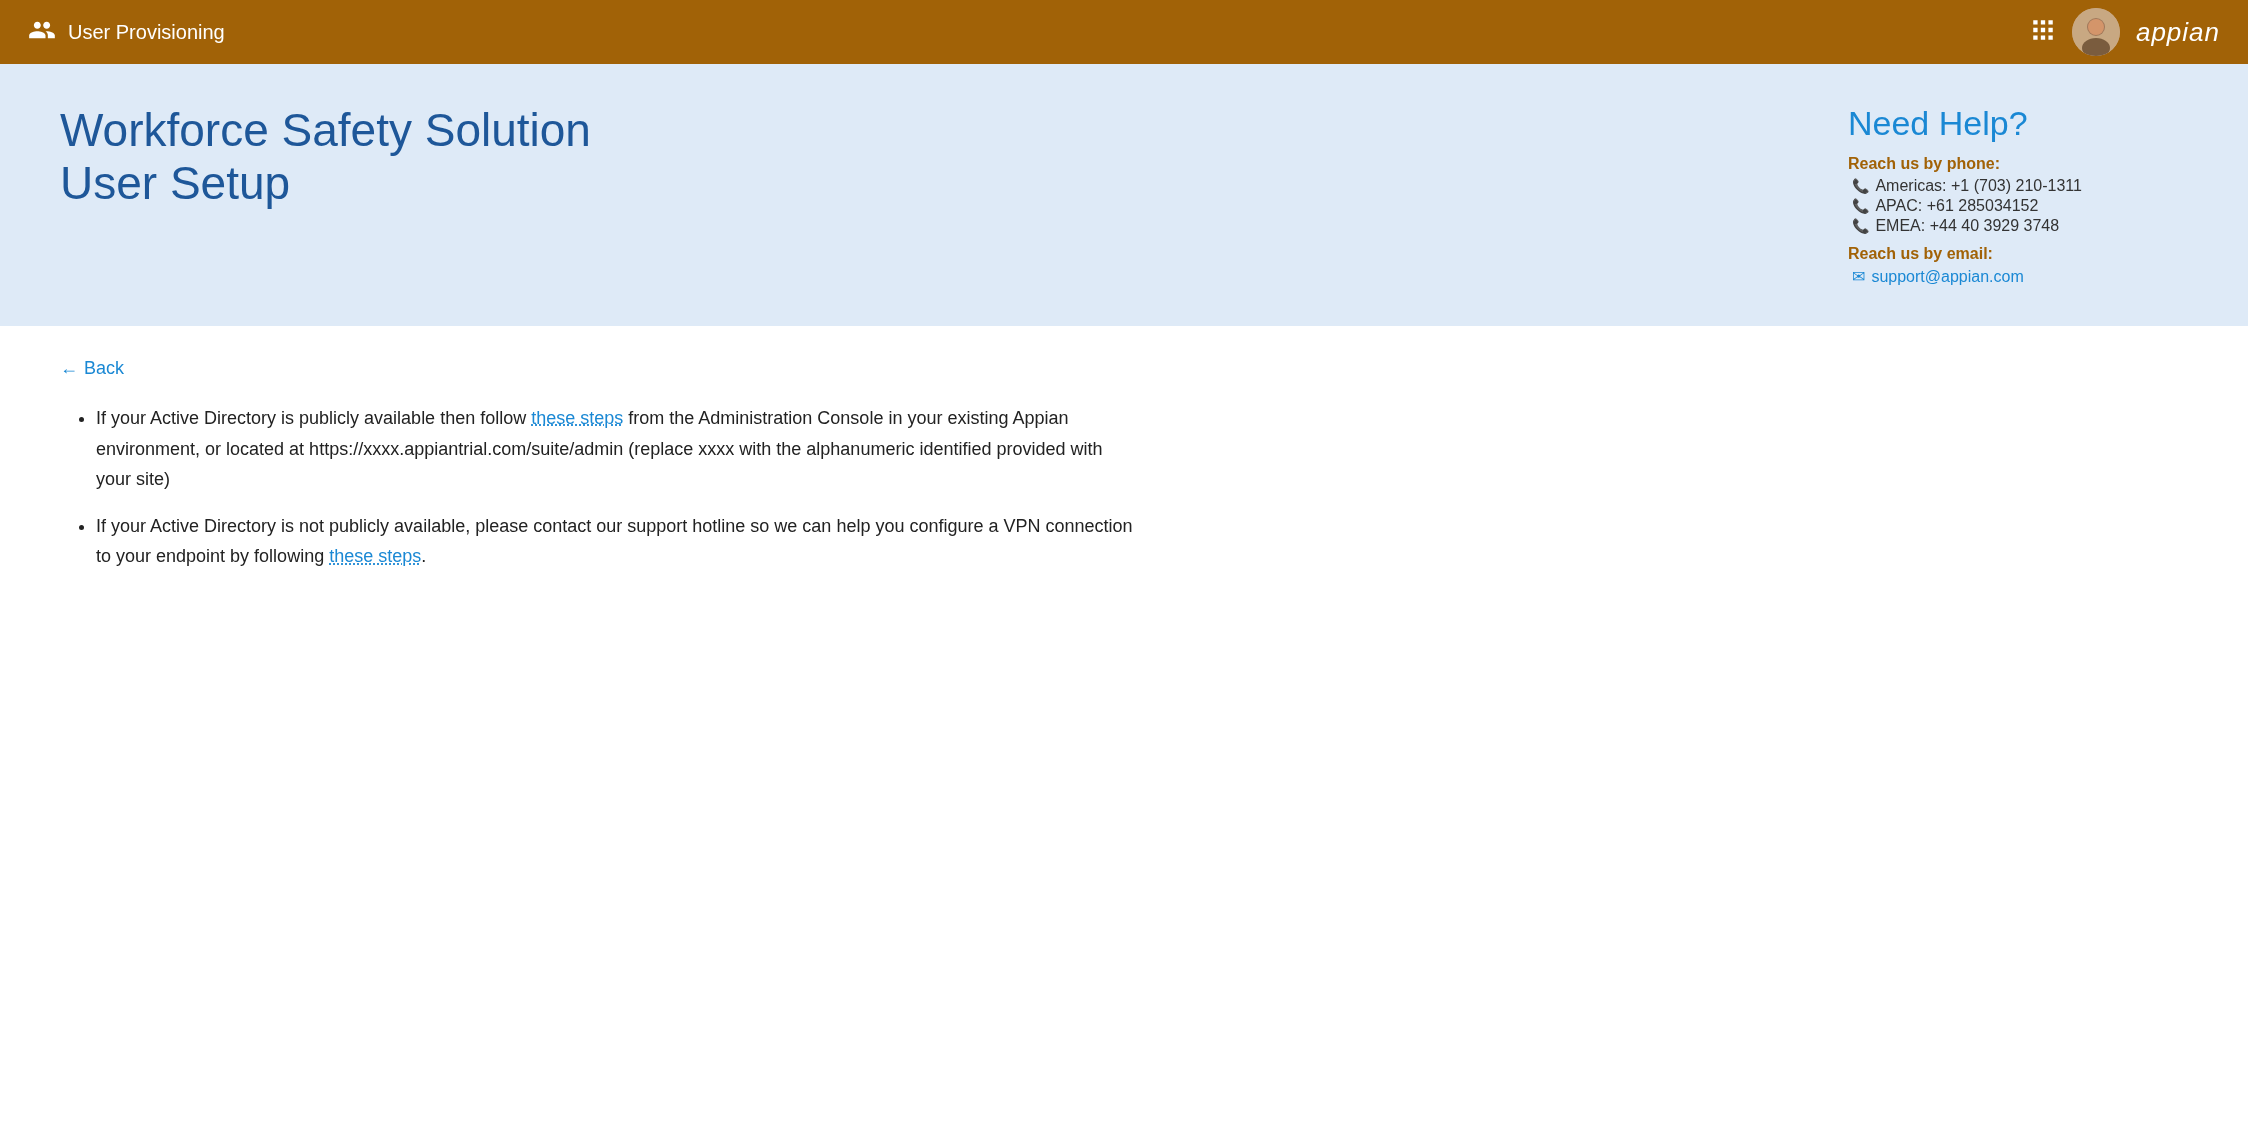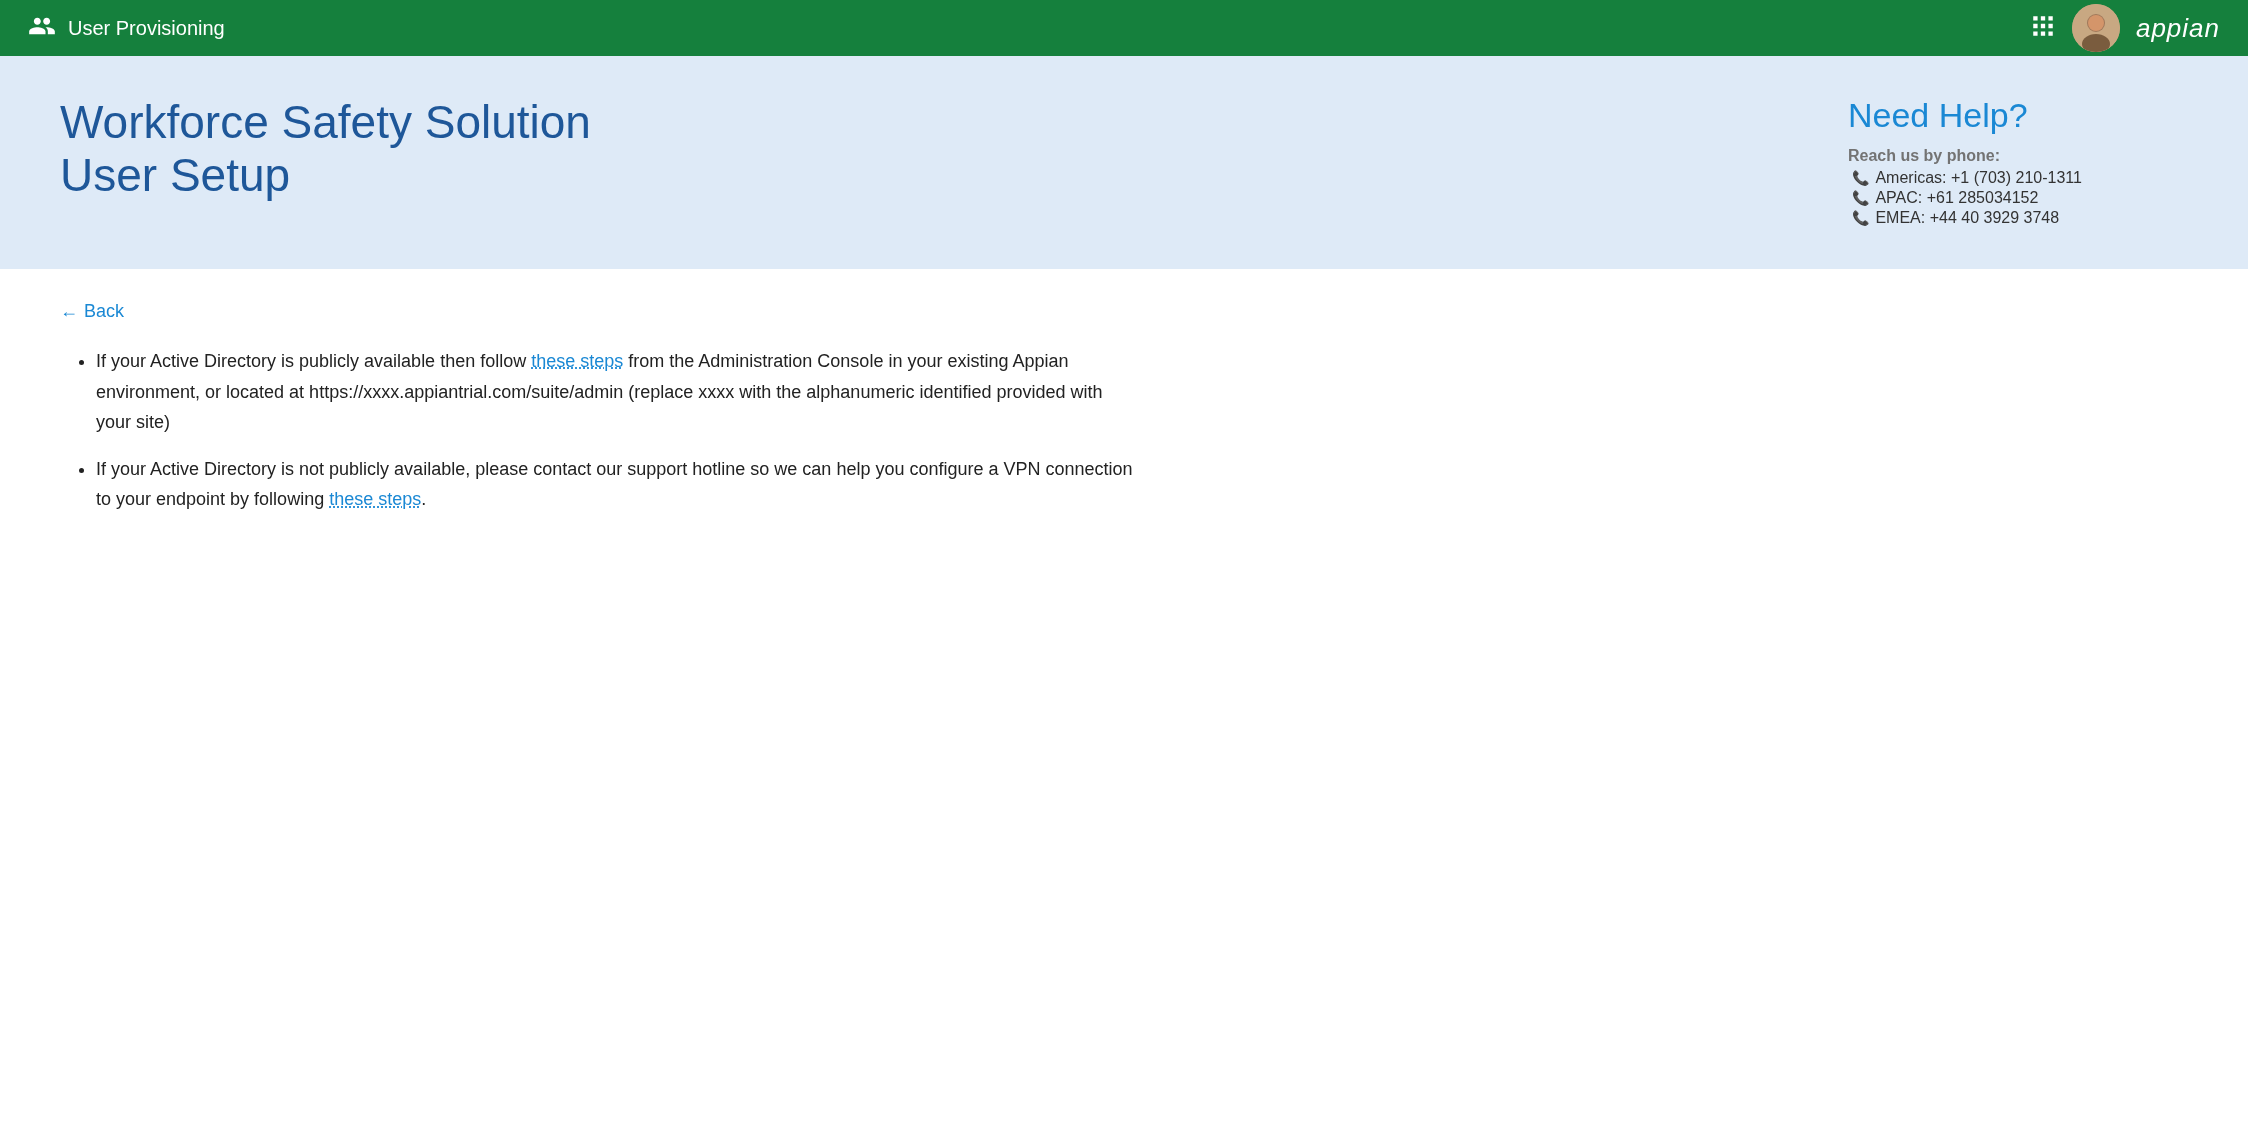--- a/index.html
+++ b/index.html
@@ -1,21 +1,21 @@
 <!DOCTYPE html>
 <html><head>
   <meta charset="utf-8">
   <style>
     * { box-sizing: border-box; margin: 0; padding: 0; }
     body { font-family: 'Segoe UI', Arial, sans-serif; background: #fff; min-height: 100vh; }
 
     
     .header {
-      background: #15803d;
-      height: 56px;
+      background: #a16207;
+      height: 64px;
       display: flex;
       align-items: center;
       justify-content: space-between;
       padding: 0 28px;
     }
     .header-left {
       display: flex;
       align-items: center;
       gap: 12px;
       color: #fff;
@@ -69,21 +69,21 @@
     }
     .help-box .need-help {
       color: #1a88d4;
       font-size: 34px;
       font-weight: 400;
       margin-bottom: 12px;
     }
     .help-box .section-label {
       font-weight: 700;
       font-size: 16px;
-      color: #737373;
+      color: #a16207;
       margin-bottom: 4px;
     }
     .help-box .phone-item {
       display: flex;
       align-items: center;
       gap: 6px;
       font-size: 16px;
       color: #333;
       margin-bottom: 2px;
       margin-left: 4px;
@@ -186,20 +186,27 @@
       <span class="phone-icon">📞</span>
       <span>Americas: +1 (703) 210-1311</span>
     </div>
     <div class="phone-item">
       <span class="phone-icon">📞</span>
       <span>APAC: +61 285034152</span>
     </div>
     <div class="phone-item">
       <span class="phone-icon">📞</span>
       <span>EMEA: +44 40 3929 3748</span>
+    </div>
+    <div class="email-section">
+      <div class="section-label">Reach us by email:</div>
+      <div class="email-item">
+        <span>✉</span>
+        <a href="#">support@appian.com</a>
+      </div>
     </div>
   </div>
 </section>
 
 <div class="main-content">
   <a class="back-link" href="#">
     <span>←</span>
     <span>Back</span>
   </a>
 

